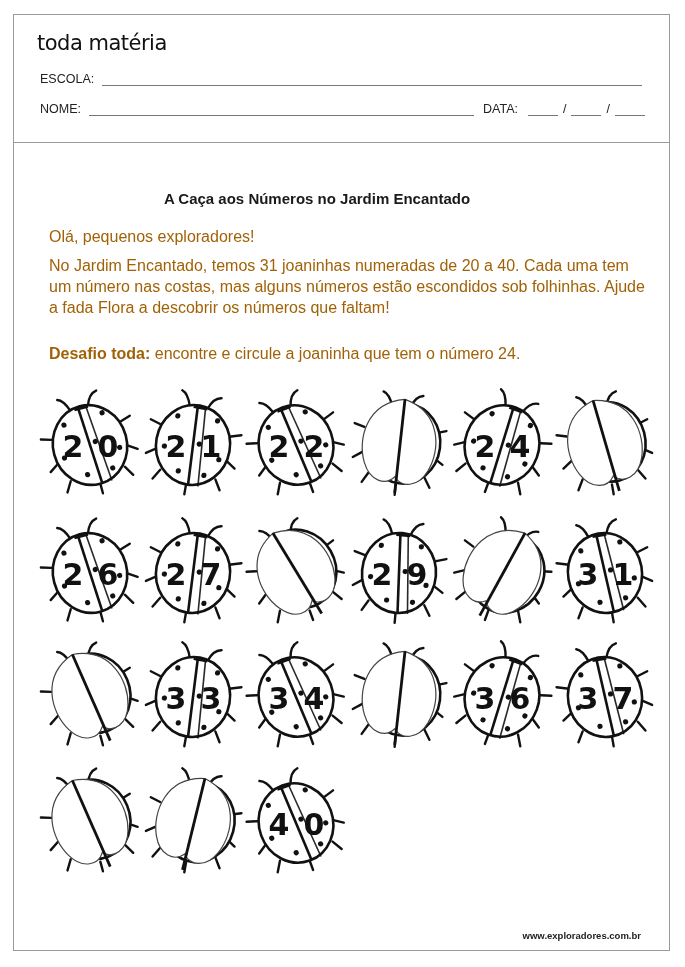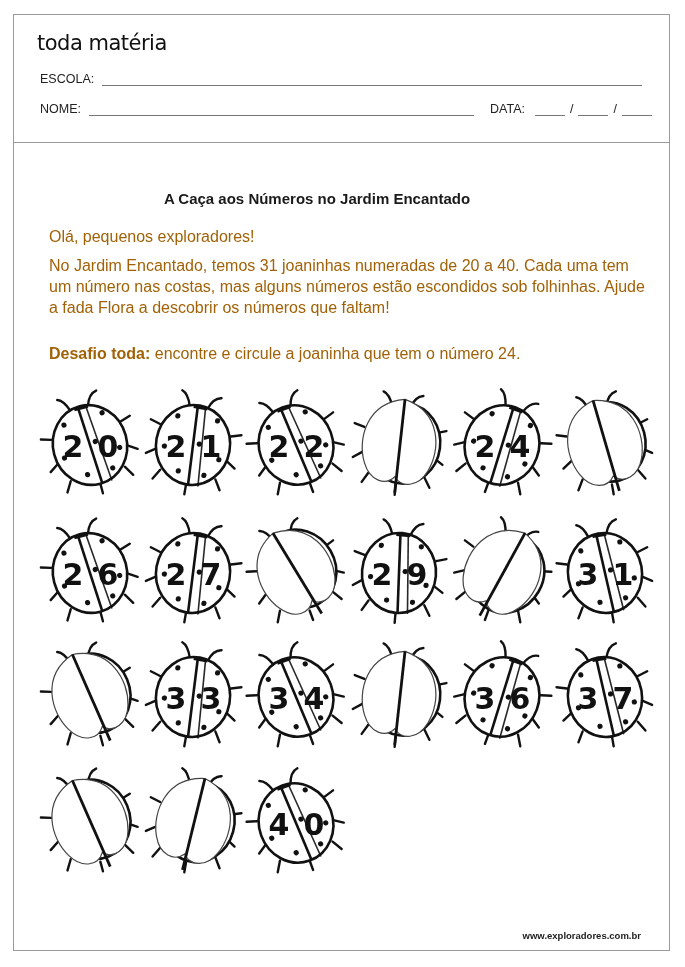--- a/index.html
+++ b/index.html
@@ -34,21 +34,21 @@
 <div class="logo">toda matéria</div>
 
 <div class="field-row" style="top:72px;">
   <span>ESCOLA:</span>
   <span class="field-line" style="width:540px;"></span>
 </div>
 
 <div class="field-row" style="top:102px;">
   <span>NOME:</span>
   <span class="field-line" style="width:385px;"></span>
-  <span style="margin-left:16px;">DATA:</span>
+  <span style="margin-left:9px;">DATA:</span>
   <span class="date-blank" style="margin-left:10px;"></span>
   <span class="slash">/</span>
   <span class="date-blank"></span>
   <span class="slash">/</span>
   <span class="date-blank"></span>
 </div>
 
 <div class="title">A Caça aos Números no Jardim Encantado</div>
 
 <div class="para" style="top:226px;">Olá, pequenos exploradores!</div>

